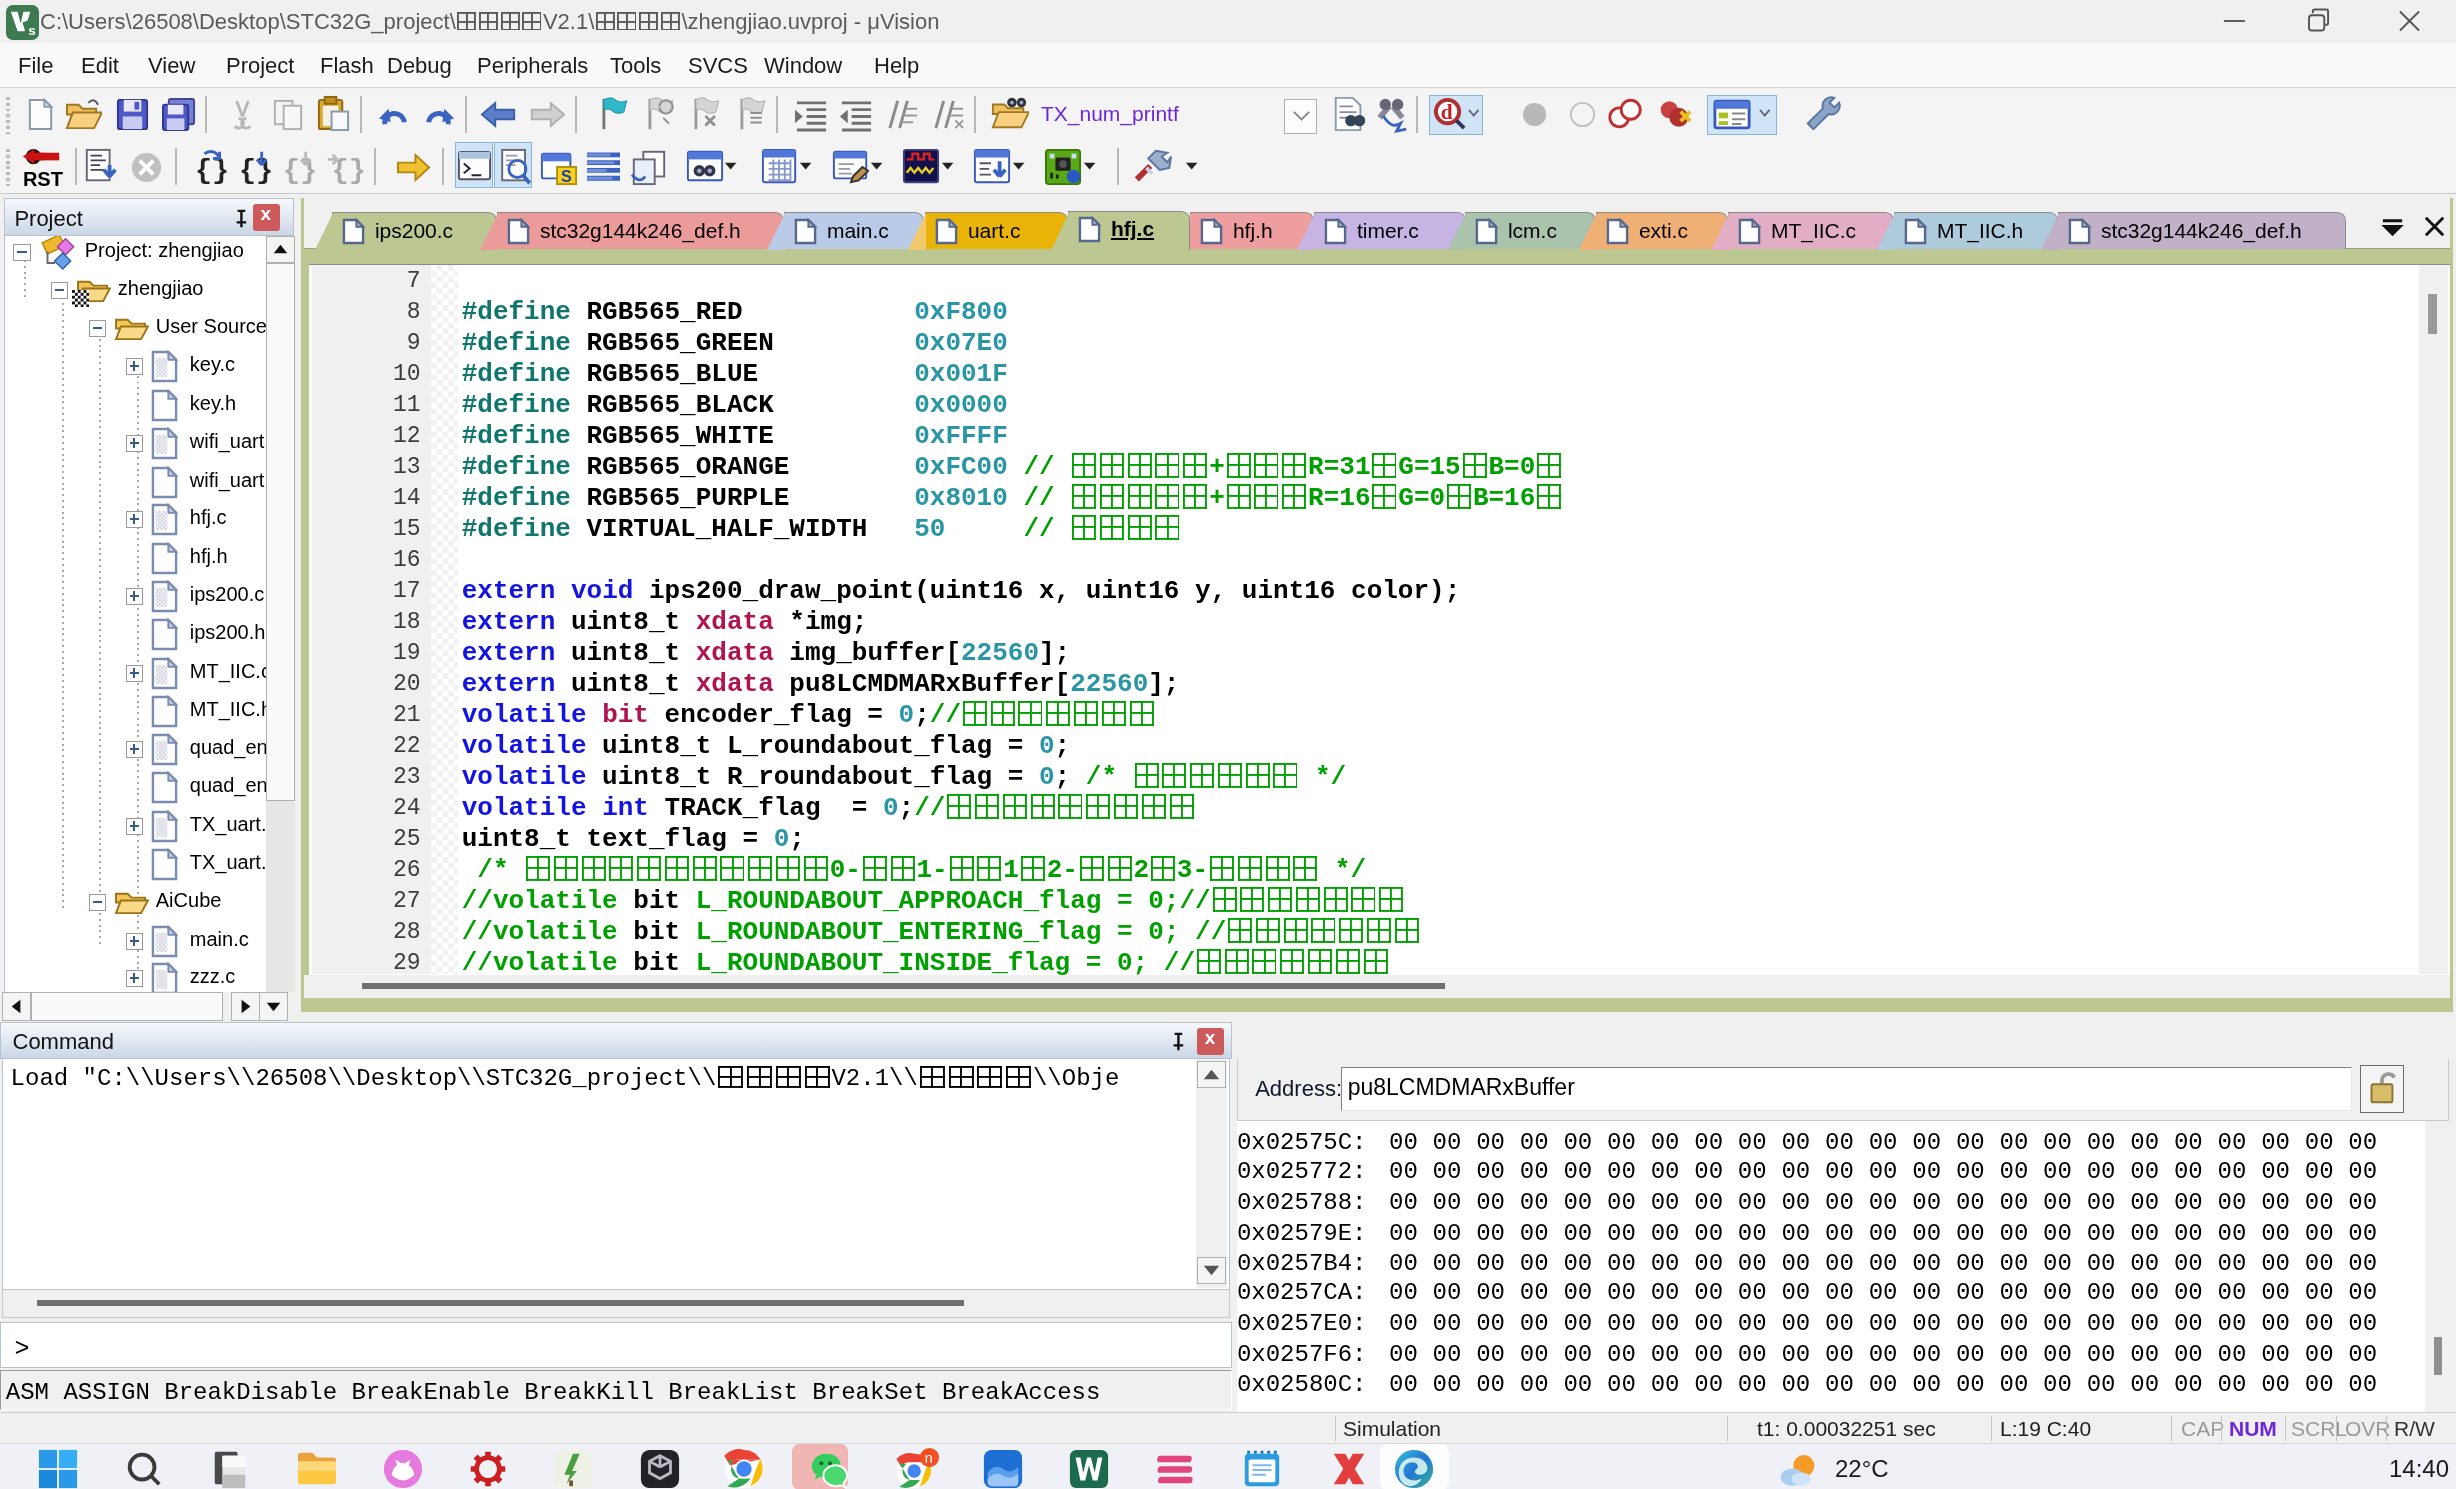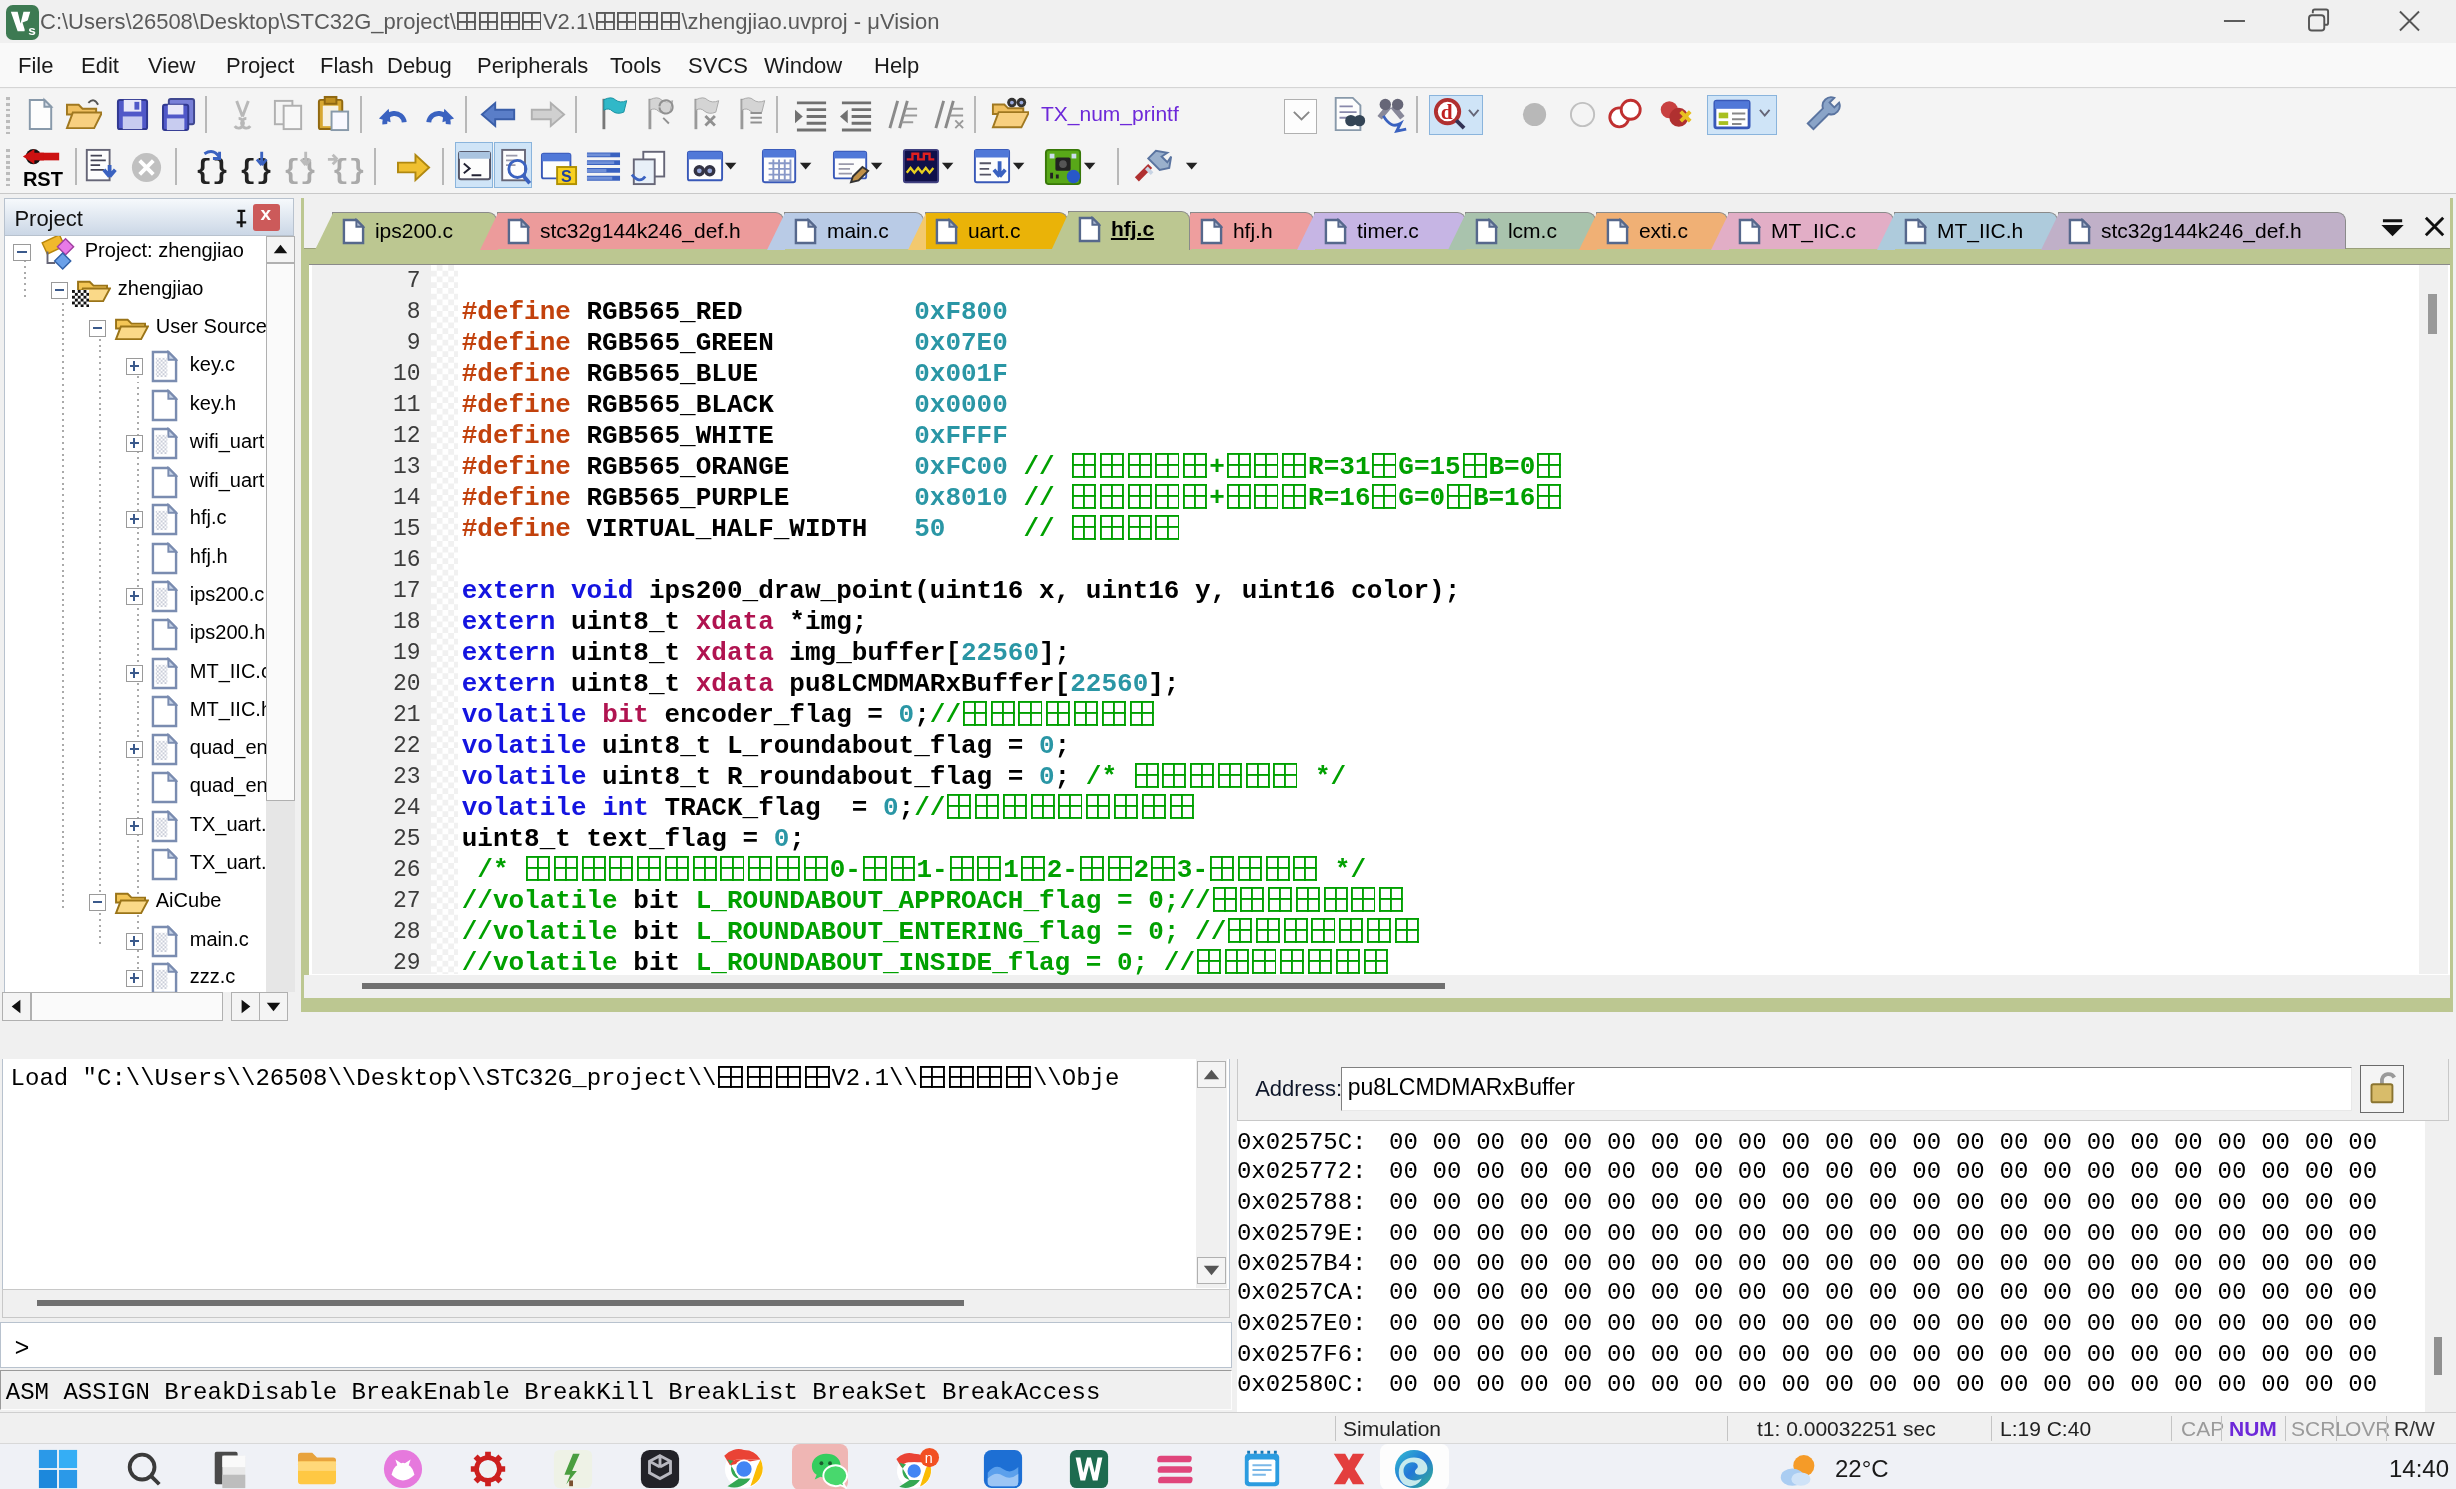--- a/index.html
+++ b/index.html
@@ -49,21 +49,21 @@
   #editor { left:301px; top:198px; width:2152px; height:814px; background:#bcc791; }
   #tabstrip { position:absolute; left:2.9px; top:0px; width:2146px; height:51px; background:#f0f0f0; border-bottom:1px solid #9aa07a; }
   .tab { position:absolute; top:14.4px; height:37px; border-top-right-radius:8.6px; border:1px solid #8a8a8a; border-bottom:none; font-size:21px; color:#000; }
   .tab .lab { position:absolute; left:42px; top:5.8px; white-space:nowrap; }
   .tab .slant { position:absolute; left:-18px; bottom:-1px; width:0; height:0; border-left:18px solid transparent; }
   #edcontent { position:absolute; left:7.7px; top:66px; width:2141px; height:711px; background:#fff; border-top:1.9px solid #8a8a8a; }
   #gutter { position:absolute; left:2.9px; top:0; width:120px; height:709px; background:#f0f0f0; }
   #lnums { position:absolute; left:2.9px; top:1px; width:109px; text-align:right; font-family:"Liberation Mono",monospace; font-size:23px; line-height:31px; color:#3c3c3c; white-space:pre; }
   #code { position:absolute; left:153px; top:1px; font-family:"Liberation Mono",monospace; font-size:26px; font-weight:bold; line-height:31px; color:#000; white-space:pre; }
   #code .k { color:#1414e0; }  
-  #code .d { color:#c2410c; }  
+  #code .d { color:#0f766e; }  
   #code .n { color:#2a96a5; }  
   #code .c { color:#00a000; }  
   #code .r { color:#b01350; }  
   
   #command { left:0px; top:1022px; width:1232px; height:344px; background:#f0f0f0; }
   #memory { left:1235px; top:1022px; width:1216px; height:380px; background:#f0f0f0; }
   .phead { position:absolute; left:0; top:0; right:0; height:37px; background:linear-gradient(#f6f9fc,#cbd7e6); border:1px solid #b8c2ce; }
   .phead .t { position:absolute; left:11.5px; top:5.8px; font-size:22px; color:#111; }
   .xbtn { position:absolute; width:27px; height:27px; background:#cc5a5a; border-radius:2.9px; }
   .xbtn:before { content:"x"; position:absolute; left:7.7px; top:-1px; color:#fff; font-size:19px; font-weight:bold; }
@@ -808,20 +808,27 @@
 <span class="c">//volatile</span> <b style="color:#000">bit</b> <span class="c">L_ROUNDABOUT_INSIDE_flag = 0; //<i class="cj"></i><i class="cj"></i><i class="cj"></i><i class="cj"></i><i class="cj"></i><i class="cj"></i><i class="cj"></i></span></div>
     <div class="abs" style="left:2110px;top:0;width:29px;height:709px;background:#f0f0f0">
       <div class="abs" style="left:9.6px;top:29px;width:8.6px;height:40px;background:#999"></div>
     </div>
   </div>
   <div class="abs" style="left:2.9px;top:777px;width:2146px;height:23px;background:#f0f0f0">
     <div class="abs" style="left:58px;top:7.7px;width:1083px;height:6.7px;background:#707070"></div>
   </div>
 </div>
 <div class="abs" id="command">
+  <div class="phead">
+      <div class="t">Command</div>
+    <svg class="abs" style="left:1164px;top:6.7px" width="23" height="23" viewBox="0 0 24 24">
+        <path d="M10 4 h8 M14 4 v12 M9 16 h10 M14 16 v5" stroke="#111" stroke-width="2.5"></path>
+      </svg>
+    <div class="xbtn" style="left:1196px;top:4.8px"></div>
+  </div>
   <div class="abs" style="left:1.9px;top:37px;width:1228px;height:231px;background:#fff;border:1px solid #b8c2ce;border-top:none">
     <div class="abs mono" style="left:7.7px;top:5.8px;font-size:24px;color:#000;white-space:pre">Load "C:\\Users\\26508\\Desktop\\STC32G_project\\<i class="cm"></i><i class="cm"></i><i class="cm"></i><i class="cm"></i>V2.1\\<i class="cm"></i><i class="cm"></i><i class="cm"></i><i class="cm"></i>\\Obje</div>
     <div class="abs" style="left:1193px;top:0;width:31px;height:229px;background:#f0f0f0">
       <div class="sbtn" style="left:1px;top:1.9px;width:29px;height:27px"><svg width="27" height="25" viewBox="0 0 28 26">
             <path d="M14 8 l8 10 h-16 z" fill="#555"></path>
           </svg></div>
       <div class="sbtn" style="left:1px;top:198px;width:29px;height:27px"><svg width="27" height="25" viewBox="0 0 28 26">
             <path d="M14 18 l-8 -10 h16 z" fill="#555"></path>
           </svg></div>
     </div>

